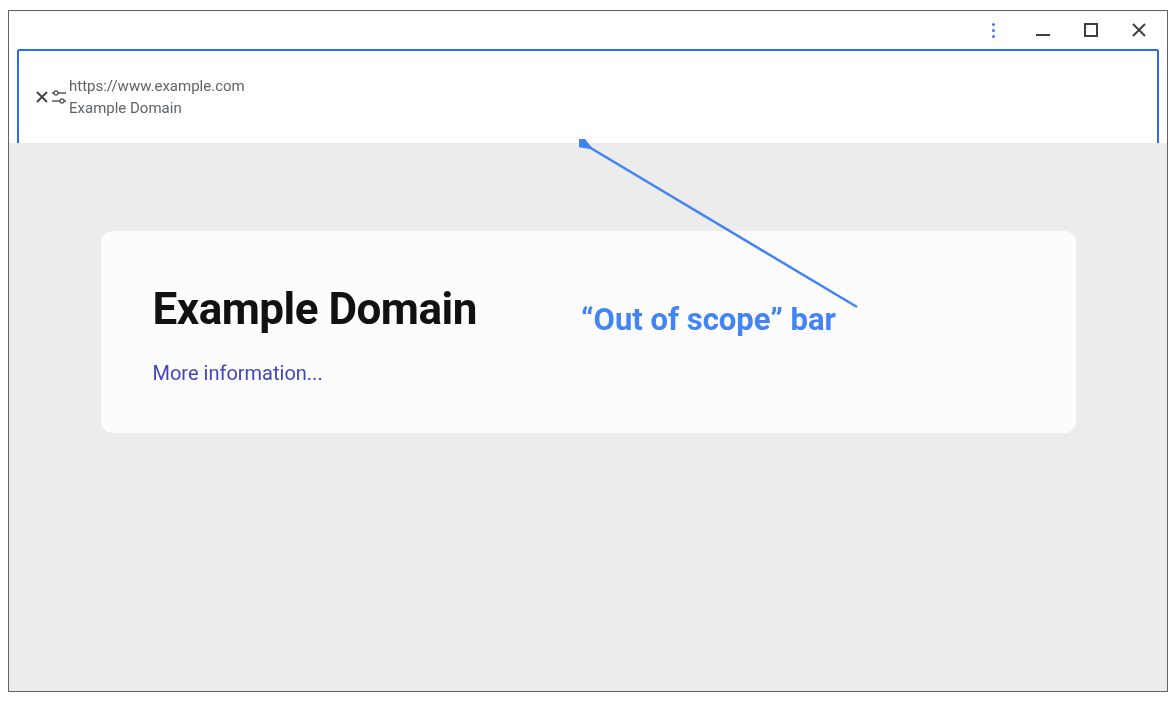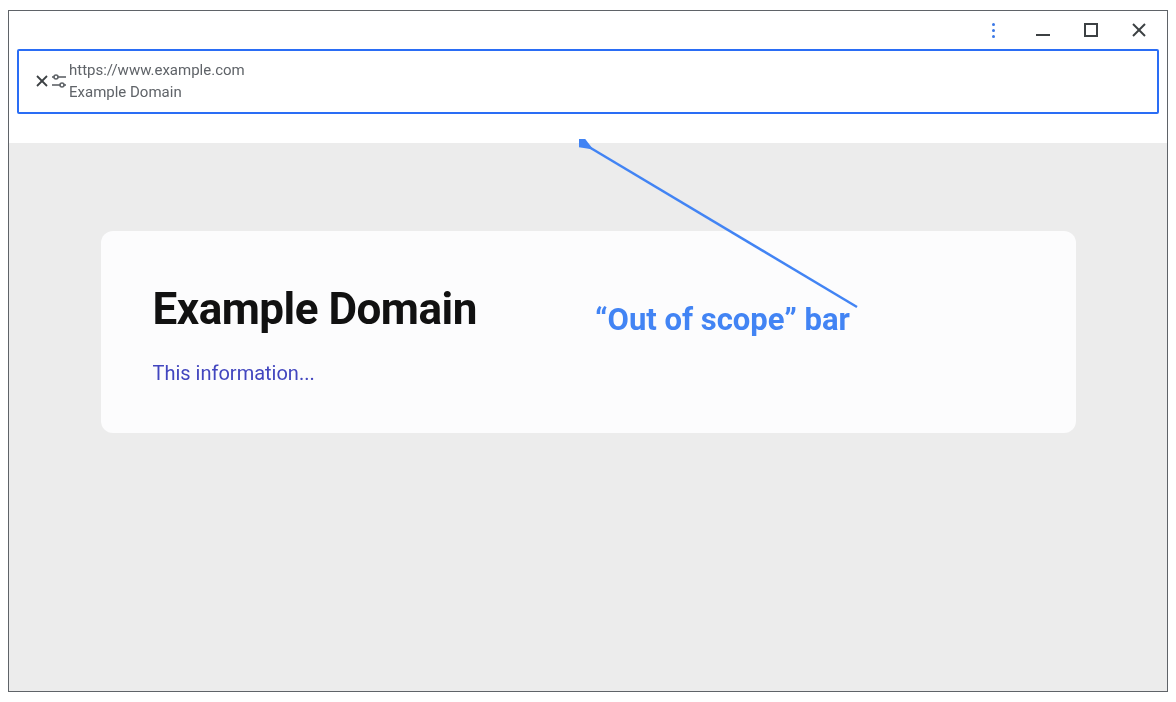--- a/index.html
+++ b/index.html
@@ -53,21 +53,21 @@
       height: 20px;
       color: #3c4043;
     }
     .win-btn svg {
       display: block;
     }
     .address-bar {
       margin: 0 8px 0 8px;
       border: 2.5px solid #2a6df5;
       border-radius: 2px;
-      padding: 9px 16px;
+      padding: 25px 16px;
       display: flex;
       align-items: center;
       background: #fff;
     }
     .address-close {
       width: 14px;
       height: 14px;
       display: flex;
       align-items: center;
       justify-content: center;
@@ -123,21 +123,21 @@
     }
     .page-link {
       font-size: 20px;
       color: #4246bf;
       text-decoration: none;
       cursor: pointer;
     }
     .annotation-label {
       position: absolute;
       top: 290px;
-      left: 586px;
+      left: 572px;
       font-size: 31px;
       font-weight: 700;
       color: #4284f4;
     }
     .annotation-arrow {
       position: absolute;
       top: 128px;
       left: 570px;
       pointer-events: none;
     }
@@ -188,21 +188,21 @@
     </div>
     <div class="address-text">
       <div>https://www.example.com</div>
       <div>Example Domain</div>
     </div>
   </div>
 
   <div class="content-area">
     <div class="page-card">
       <h1 class="page-title">Example Domain</h1>
-      <a class="page-link">This information...</a>
+      <a class="page-link">More information...</a>
     </div>
   </div>
 
   <svg class="annotation-arrow" width="290" height="180">
     <defs>
       <marker id="arrowhead" markerWidth="10" markerHeight="8" refX="2" refY="4" orient="auto">
         <polygon points="10 0, 0 4, 10 8" fill="#4284f4"></polygon>
       </marker>
     </defs>
     <line x1="278" y1="168" x2="10" y2="8" stroke="#4284f4" stroke-width="2.5" marker-end="url(#arrowhead)"></line>

